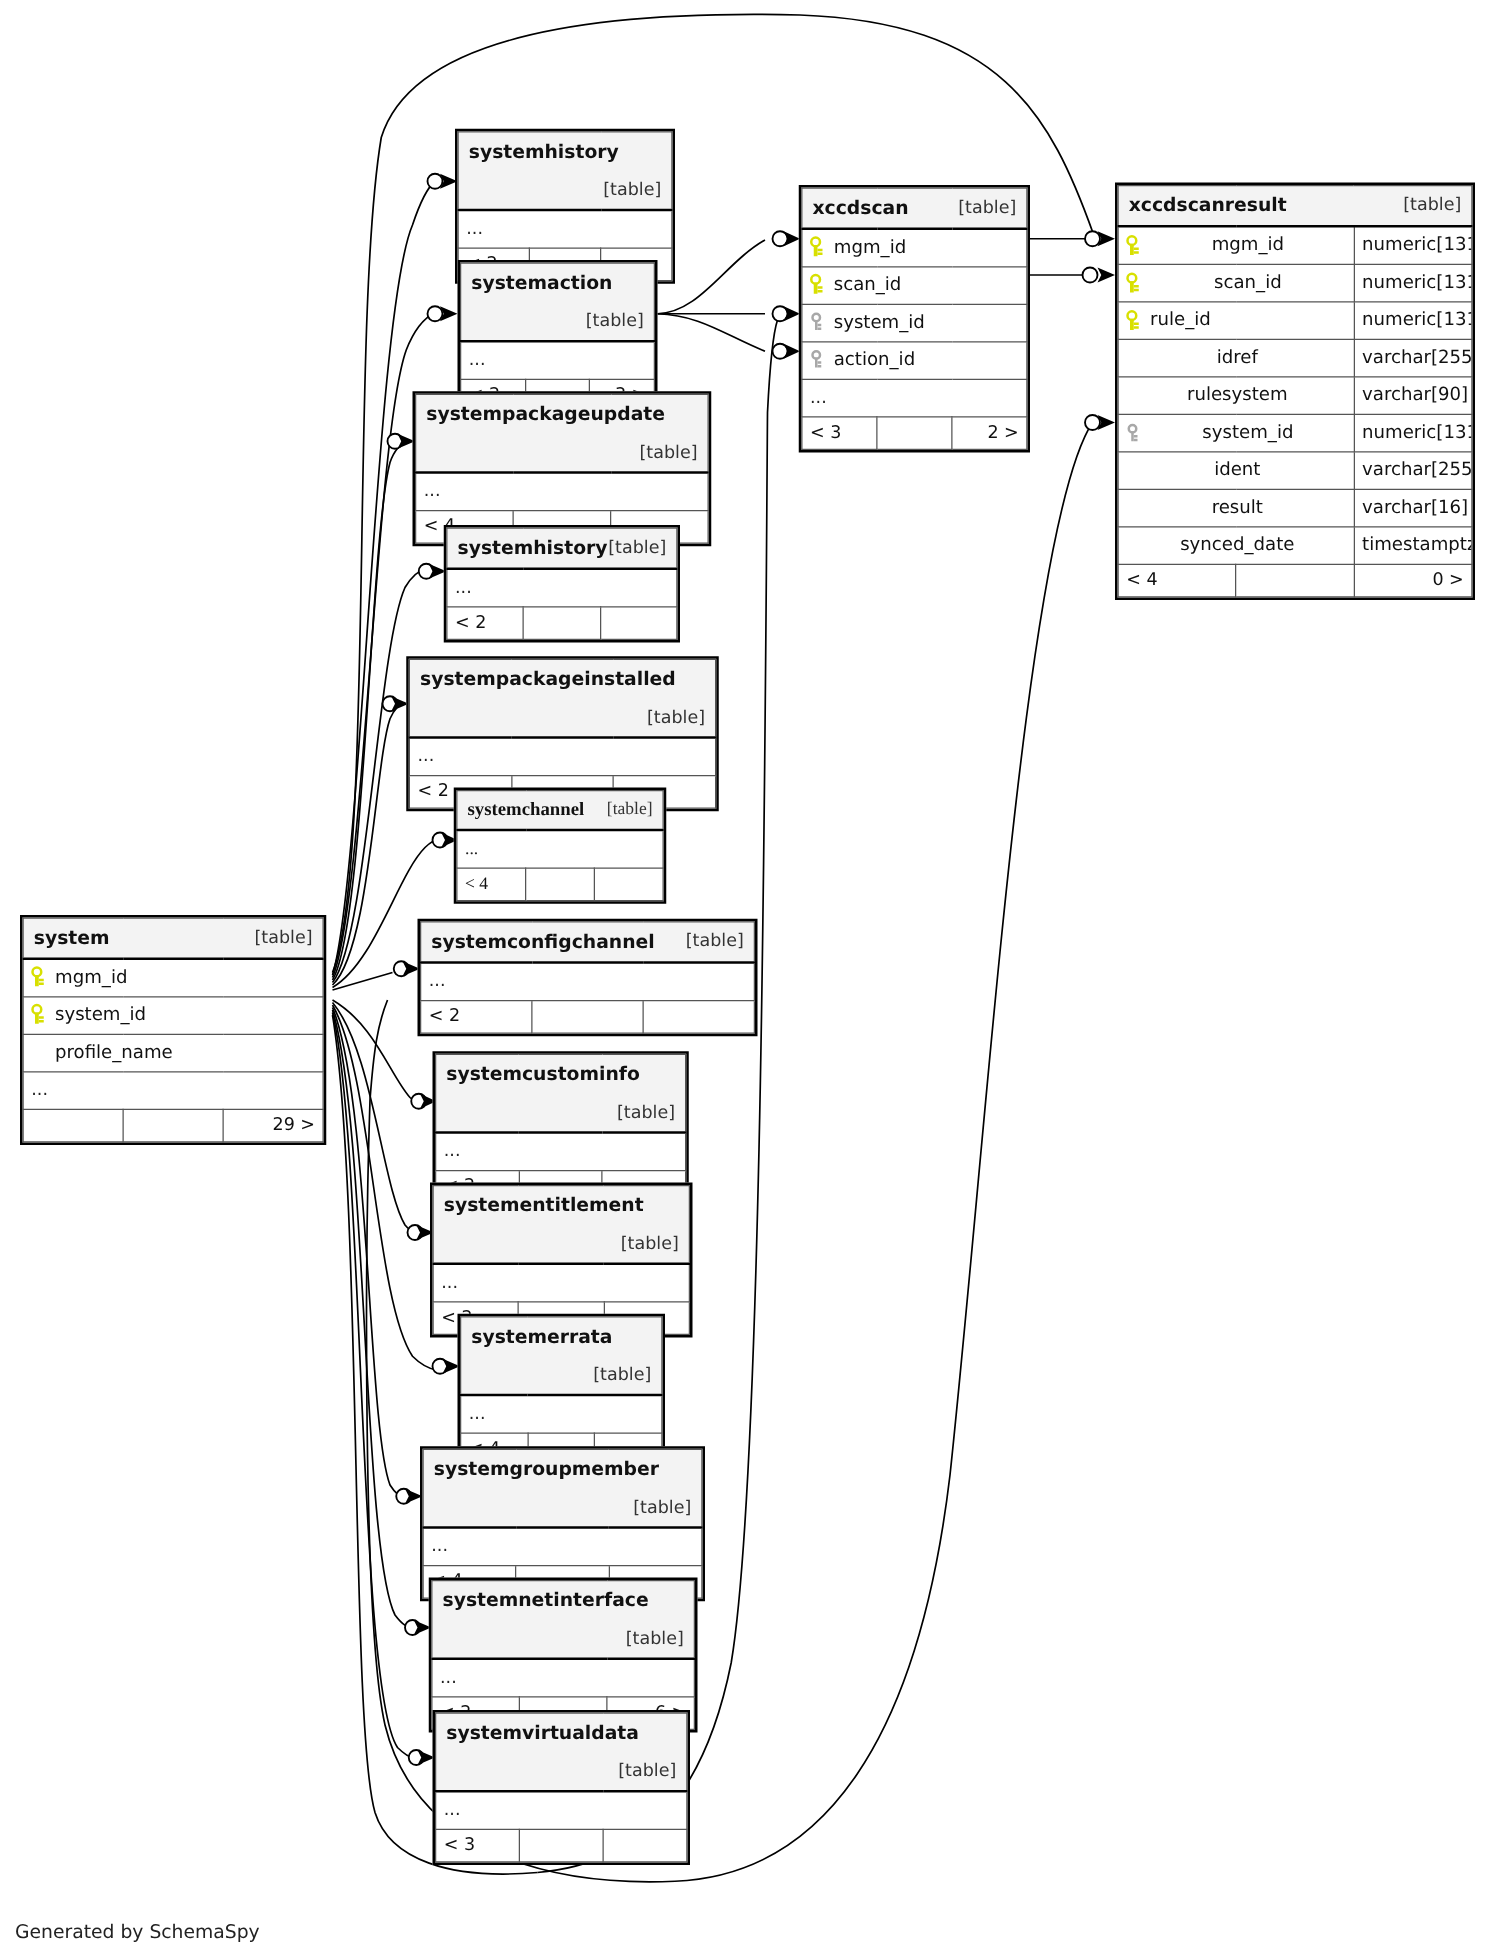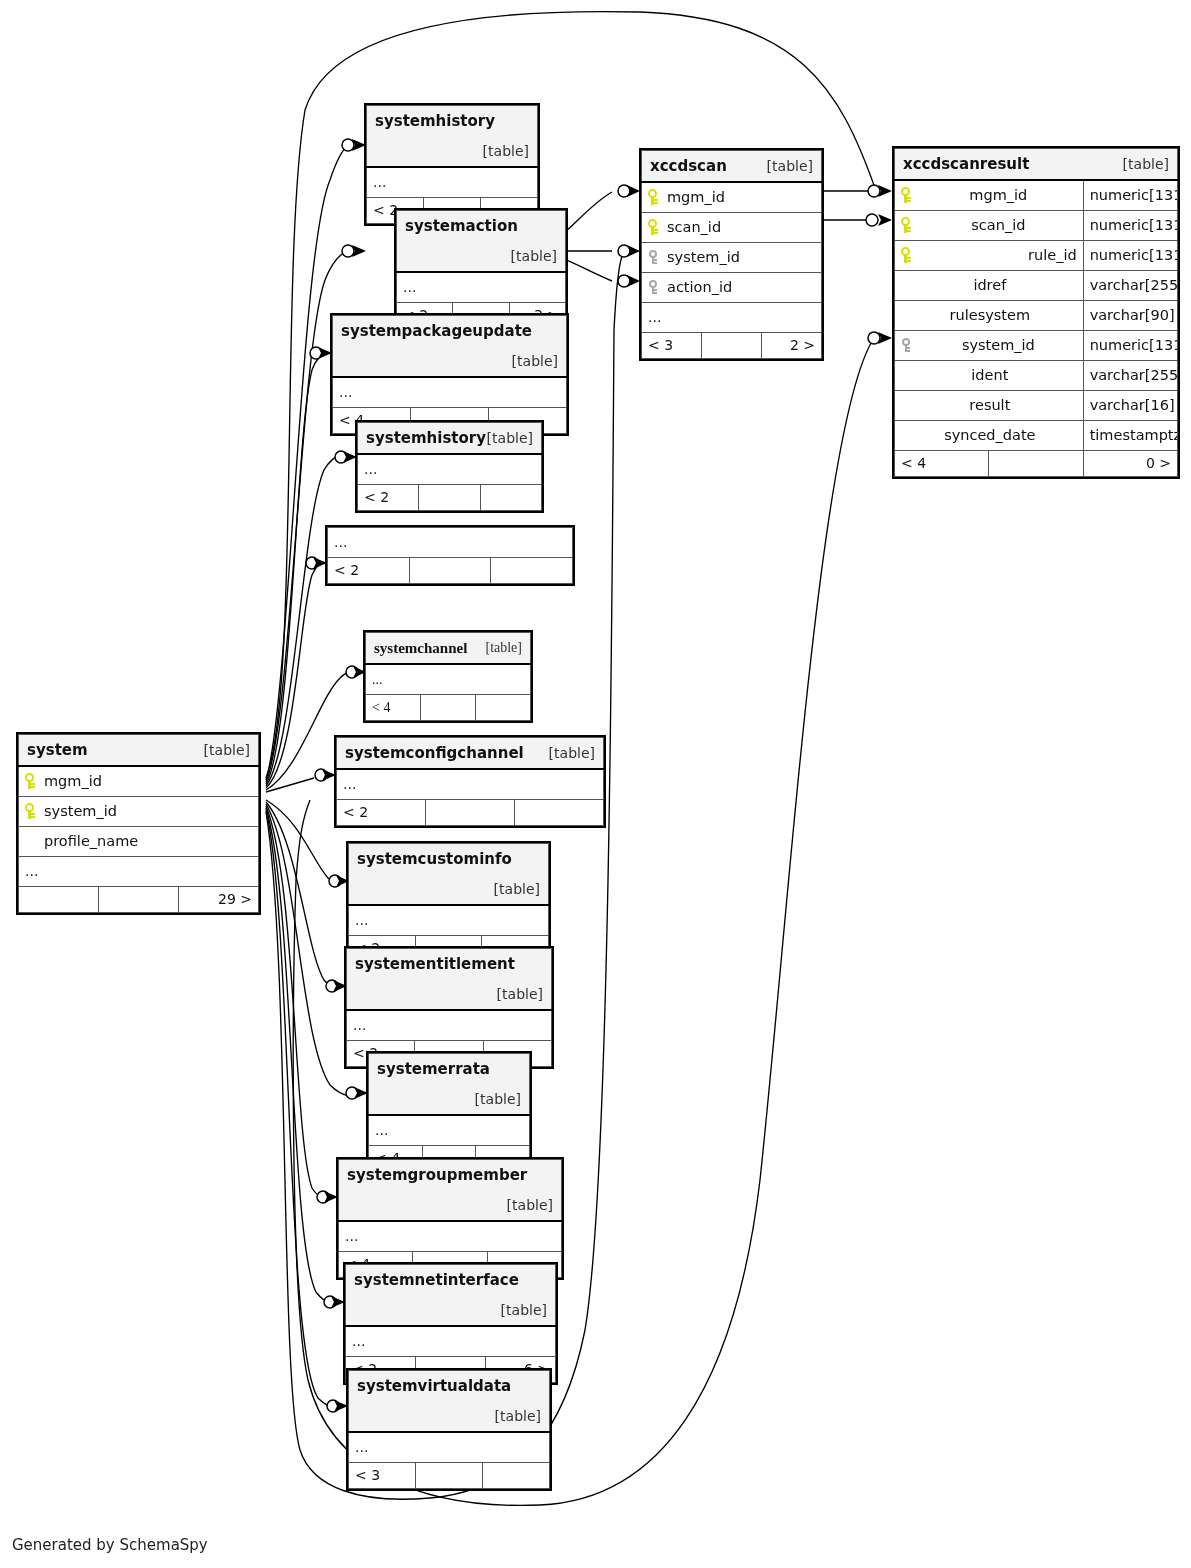--- a/index.html
+++ b/index.html
@@ -234,21 +234,21 @@
         </tr>
     <tr class="footrow">
       <td class="l" style="width:48%">&lt; 2</td>
       <td class="c" style="width:26%"></td>
       <td class="r" style="width:26%"></td>
     </tr>
   </tbody>
     </table>
 </div>
 
-<div class="tbl" style="left:366px;top:208px;width:174px;margin-left:28px;">
+<div class="tbl" style="left:366px;top:208px;width:160px;">
   <table>
     <tbody>
         <tr class="hdr">
           <td colspan="3">
       <span class="tname">systemaction</span>
       <span class="ttype" style="float:right;">[table]</span>
     </td>
         </tr>
     <tr class="dotsrow">
           <td colspan="3">...</td>
@@ -300,20 +300,26 @@
       <td class="c" style="width:26%"></td>
       <td class="r" style="width:26%"></td>
     </tr>
   </tbody>
     </table>
 </div>
 
 <div class="tbl" style="left:325px;top:525px;width:250px;">
   <table>
     <tbody>
+        <tr class="hdr">
+          <td colspan="3">
+      <span class="tname">systempackageinstalled</span>
+      <span class="ttype" style="float:right;">[table]</span>
+    </td>
+        </tr>
     <tr class="dotsrow">
           <td colspan="3">...</td>
         </tr>
     <tr class="footrow">
       <td class="l" style="width:48%">&lt; 2</td>
       <td class="c" style="width:26%"></td>
       <td class="r" style="width:26%"></td>
     </tr>
   </tbody>
     </table>
@@ -553,21 +559,21 @@
         <span class="keyico pk" style="float:left;margin-top:6px;">
               <i class="head"></i>
               <i class="shaft"></i>
               <i class="t1"></i>
               <i class="t2"></i>
             </span><span class="colname">scan_id</span>
       </td>
       <td class="coltype">numeric[131089]</td>
     </tr>
     <tr>
-      <td colspan="2" style="text-align:right;">
+      <td colspan="2" style="text-align:left;">
         <span class="keyico pk" style="float:left;margin-top:6px;">
               <i class="head"></i>
               <i class="shaft"></i>
               <i class="t1"></i>
               <i class="t2"></i>
             </span><span class="colname">rule_id</span>
       </td>
       <td class="coltype">numeric[131089]</td>
     </tr>
     <tr>

